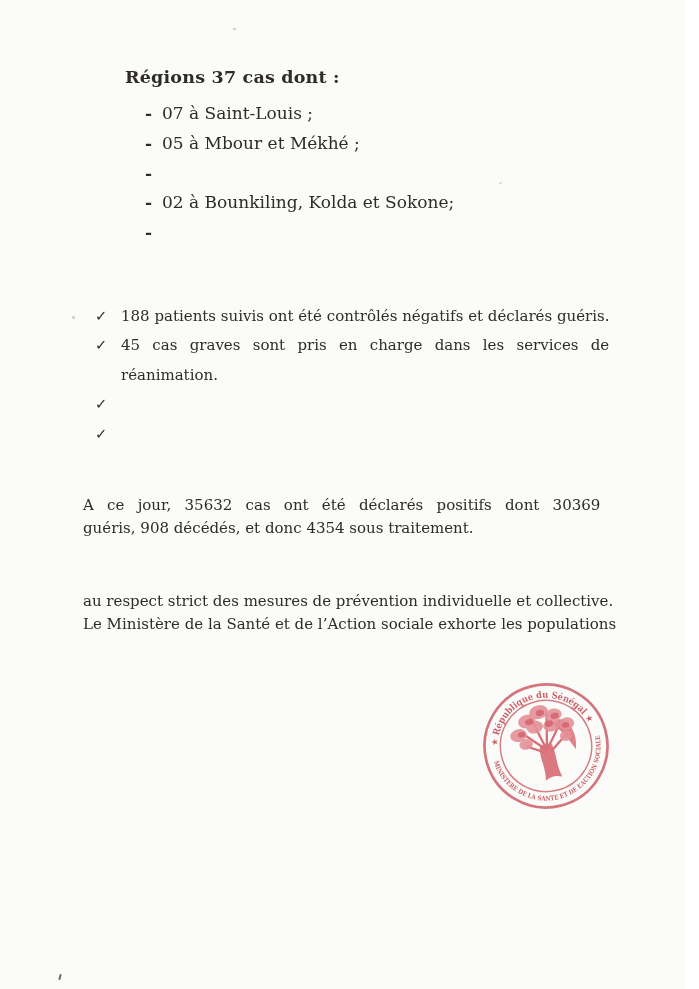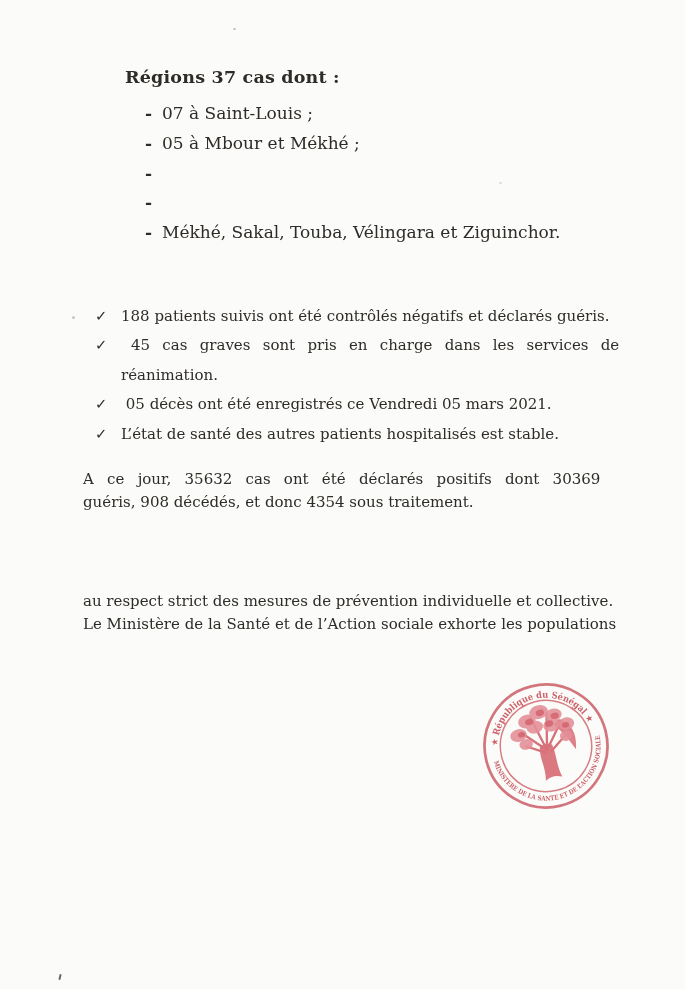--- a/index.html
+++ b/index.html
@@ -18,25 +18,25 @@
     position:absolute;left:125px;top:67px;
     font-size:17.5px;font-weight:bold;letter-spacing:.2px;
   }
   .regions{position:absolute;left:145px;top:99px;font-size:17px;line-height:29.8px;}
   .list-item{display:flex;}
   .dash{width:17px;flex:none;font-weight:bold;}
   .checks{position:absolute;left:95px;top:302px;font-size:15px;line-height:29.4px;}
   .check-item{display:flex;}
   .check{width:26px;flex:none;font-size:14.5px;}
   .para{position:absolute;left:83px;font-size:15px;line-height:23.4px;}
-  #para-1{top:468px;}
+  #para-1{top:494px;}
   #para-2{top:533px;}
   #para-3{top:590px;}
   .sp-a{word-spacing:8.5px;}
-  .sp-b{word-spacing:7.5px;margin-left:10px;}
+  .sp-b{word-spacing:7.5px;}
   .stamp{position:absolute;left:462px;top:662px;opacity:.92;}
   .speck{position:absolute;border-radius:50%;background:#93887a;}
   #speck-1{left:233px;top:28px;width:3px;height:2px;opacity:.5;}
   #speck-2{left:72px;top:316px;width:3px;height:3px;opacity:.45;}
   #speck-3{left:59px;top:974px;width:2px;height:6px;opacity:.8;background:#4a423a;transform:rotate(14deg);border-radius:1px;}
   #speck-4{left:499px;top:182px;width:3px;height:2px;opacity:.3;}
 </style>
 </head>
 <body>
 
@@ -55,54 +55,50 @@
       <span class="dash">-</span>
       <span class="li-body">
         <div class="line"><span class="b">05</span><span> à Mbour et Mékhé ;</span></div>
       </span>
     </div>
     <div class="list-item">
       <span class="dash">-</span>
     </div>
     <div class="list-item">
       <span class="dash">-</span>
+      <span class="li-body">
+        <div class="line"><span class="b">02</span><span> à Bounkiling, Kolda et Sokone;</span></div>
+      </span>
     </div>
     <div class="list-item">
       <span class="dash">-</span>
       <span class="li-body">
-        <div class="line"><span>Mékhé, Sakal, Touba, Vélingara et Ziguinchor.</span></div>
       </span>
     </div>
   </div>
 
   <div class="checks">
     <div class="check-item">
       <span class="check">✓</span>
       <span class="ci-body">
         <div class="line"><span class="b">188 patients</span><span> suivis ont été contrôlés négatifs et déclarés guéris.</span></div>
       </span>
     </div>
     <div class="check-item">
       <span class="check">✓</span>
       <span class="ci-body">
         <div class="line sp-b"><span class="b">45 cas graves</span><span> sont pris en charge dans les services de</span></div>
         <div class="line"><span>réanimation.</span></div>
       </span>
     </div>
     <div class="check-item">
       <span class="check">✓</span>
-      <span class="ci-body">
-        <div class="line"><span> </span><span class="b">05 décès</span><span> ont été enregistrés ce </span><span class="b">Vendredi 05 mars 2021</span><span>.</span></div>
-      </span>
     </div>
     <div class="check-item">
       <span class="check">✓</span>
-      <span class="ci-body">
-        <div class="line"><span>L’état de santé des autres patients hospitalisés est stable.</span></div>
-      </span>
     </div>
   </div>
 
   <div class="para" id="para-1">
     <div class="line sp-a"><span>A ce jour, </span><span class="b">35632</span><span> cas ont été déclarés </span><span class="b">positifs</span><span> dont </span><span class="b">30369</span></div>
     <div class="line"><span class="b">guéris</span><span>, </span><span class="b">908 décédés</span><span>, et donc </span><span class="b">4354 sous traitement</span><span>.</span></div>
   </div>
 
 
   <div class="para" id="para-3">

